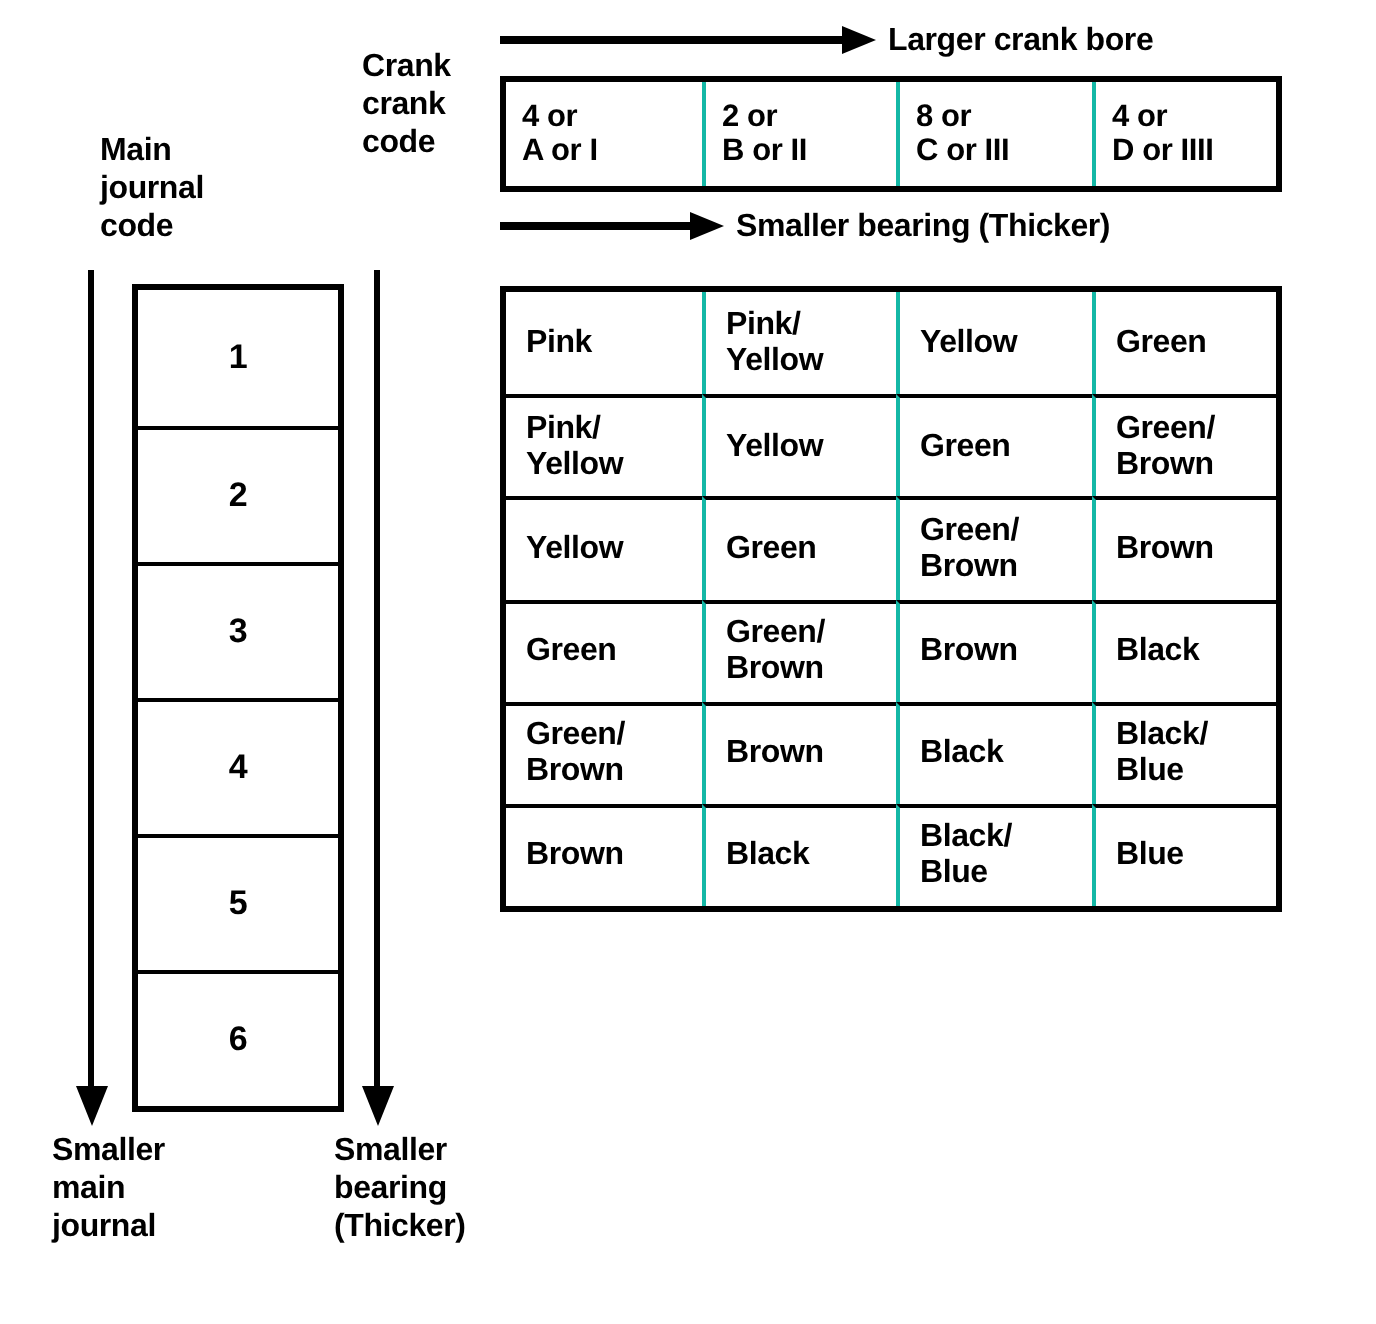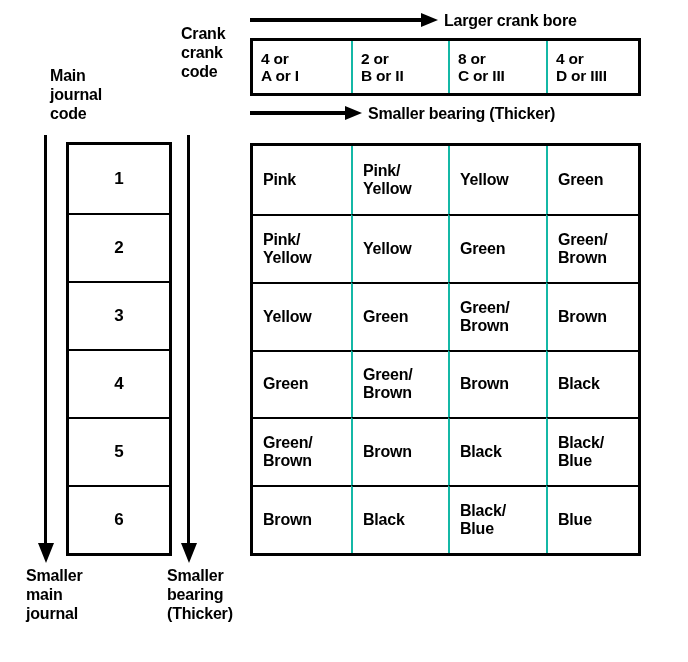--- a/index.html
+++ b/index.html
@@ -101,21 +101,21 @@
     height: 58px;
     grid-template-columns: 98px 97px 98px 1fr;
   }
   #header-grid .cell { font-size: 15.5px; line-height: 17px; padding: 0 8px; }
 
   
   #color-grid {
     left: 250px;
     top: 143px;
     width: 391px;
-    height: 413px;
+    height: 313px;
     grid-template-columns: 98px 97px 98px 1fr;
     grid-template-rows: repeat(6, 1fr);
   }
   #color-grid .cell { padding: 0 10px; }
 
   
   #journal-grid {
     left: 66px;
     top: 142px;
     width: 106px;

